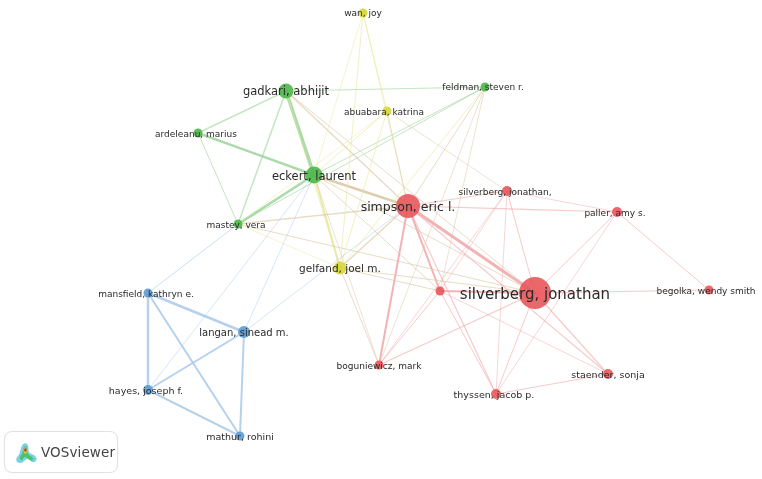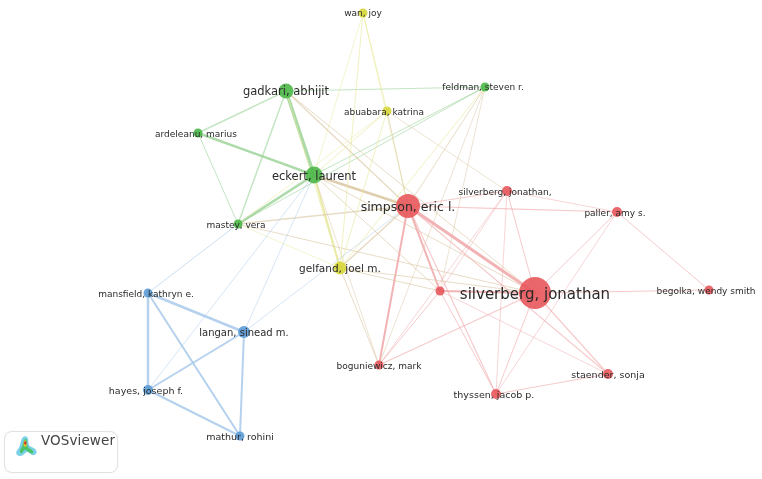--- a/index.html
+++ b/index.html
@@ -3,21 +3,21 @@
 <meta charset="utf-8">
 <style>
   html, body { margin: 0; padding: 0; background: #ffffff; }
   body { width: 762px; height: 479px; overflow: hidden; position: relative; font-family: "DejaVu Sans", sans-serif; }
   #canvas { position: absolute; left: 0; top: 0; width: 762px; height: 479px; }
   .node-label { font-family: "DejaVu Sans", sans-serif; fill: #2a2a2a; }
   #logo-box {
     position: absolute; left: 4px; top: 431px; width: 112px; height: 40px;
     border: 1px solid #e2e2e2; border-radius: 8px; background: #fff;
     box-shadow: 0 0 2px rgba(0,0,0,0.06);
-    display: flex; 
+    display: flex; align-items: center;
   }
   #logo-icon { width: 24px; height: 26px; margin-left: 9px; }
   #logo-text { font-family: "DejaVu Sans", sans-serif; font-size: 13.5px; color: #444; margin-left: 3px; letter-spacing: 0.1px; }
 </style>
 </head>
 <body>
 
 <svg id="canvas" viewBox="0 0 762 479" xmlns="http://www.w3.org/2000/svg">
   <g id="edges">
       <line x1="286" y1="91" x2="314" y2="175" stroke="#9dd49a" stroke-width="3.5" stroke-opacity="0.85" stroke-linecap="round"></line>

